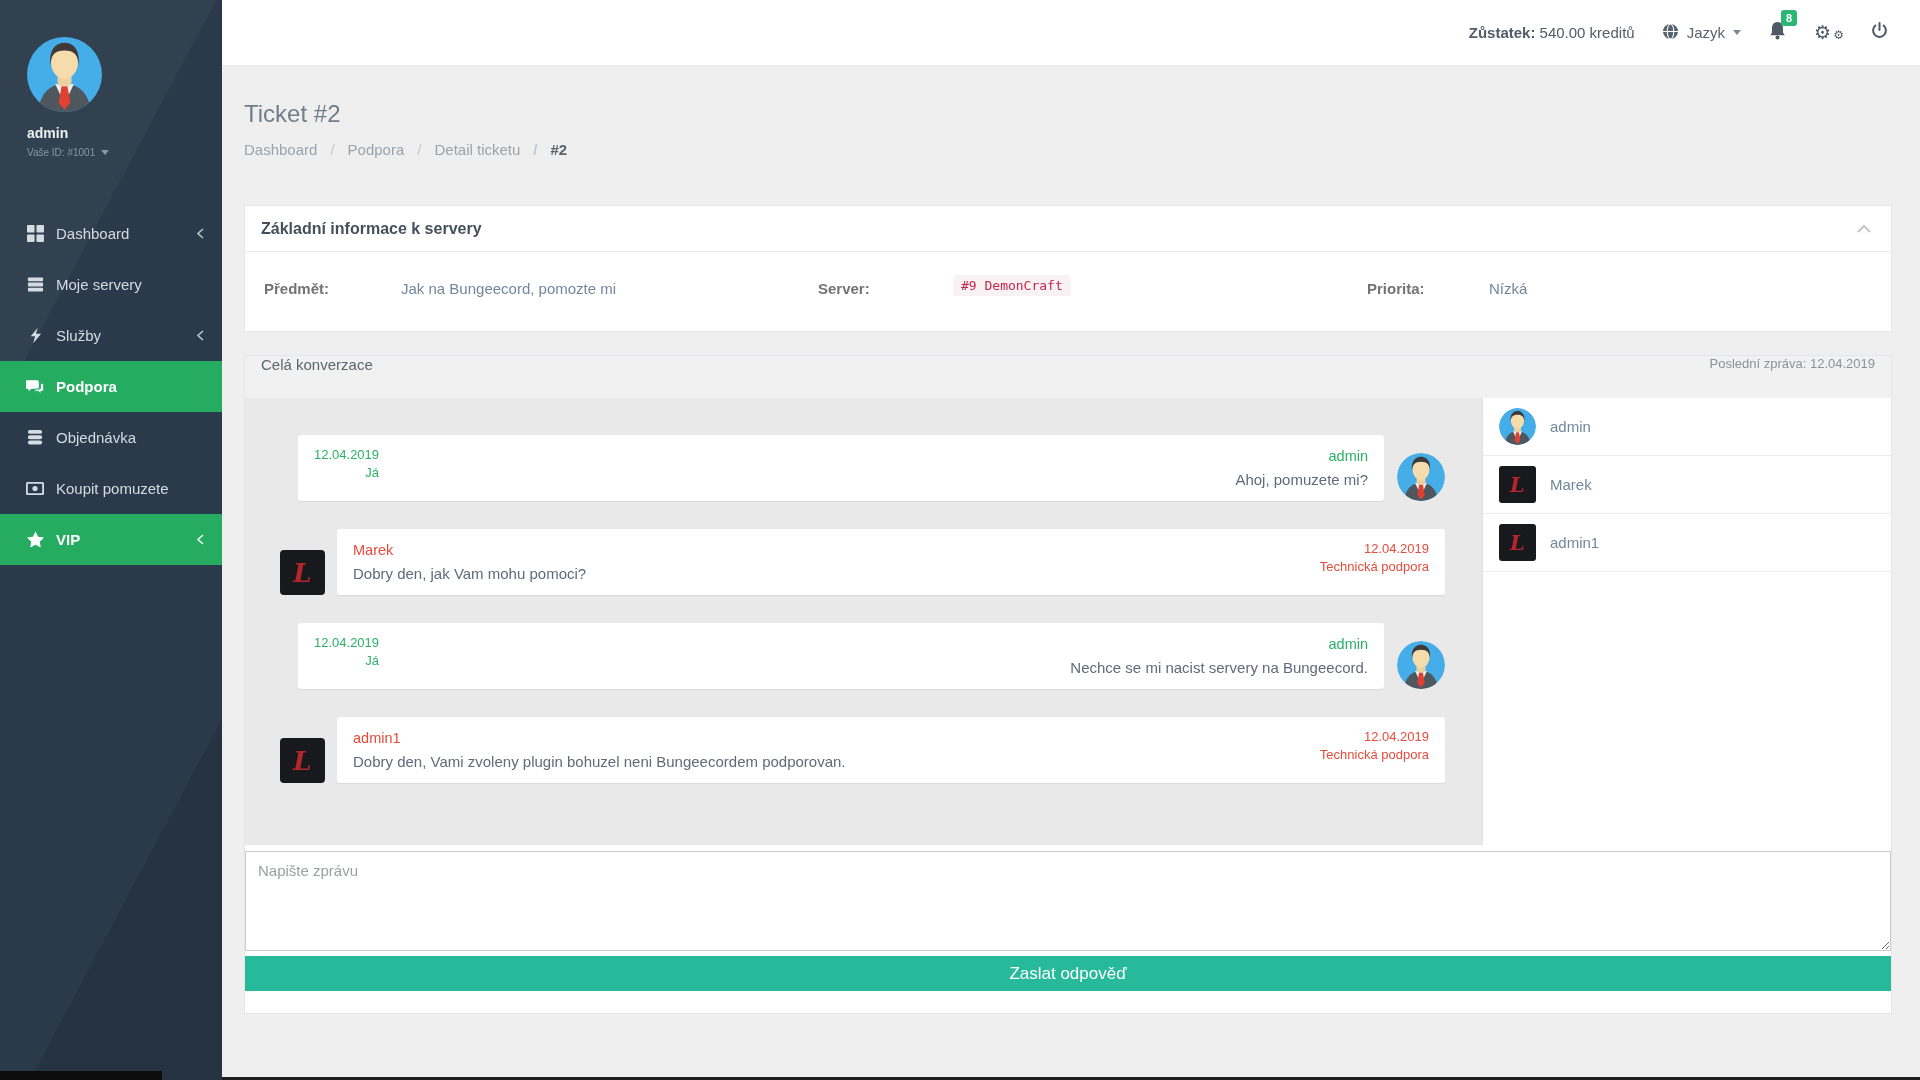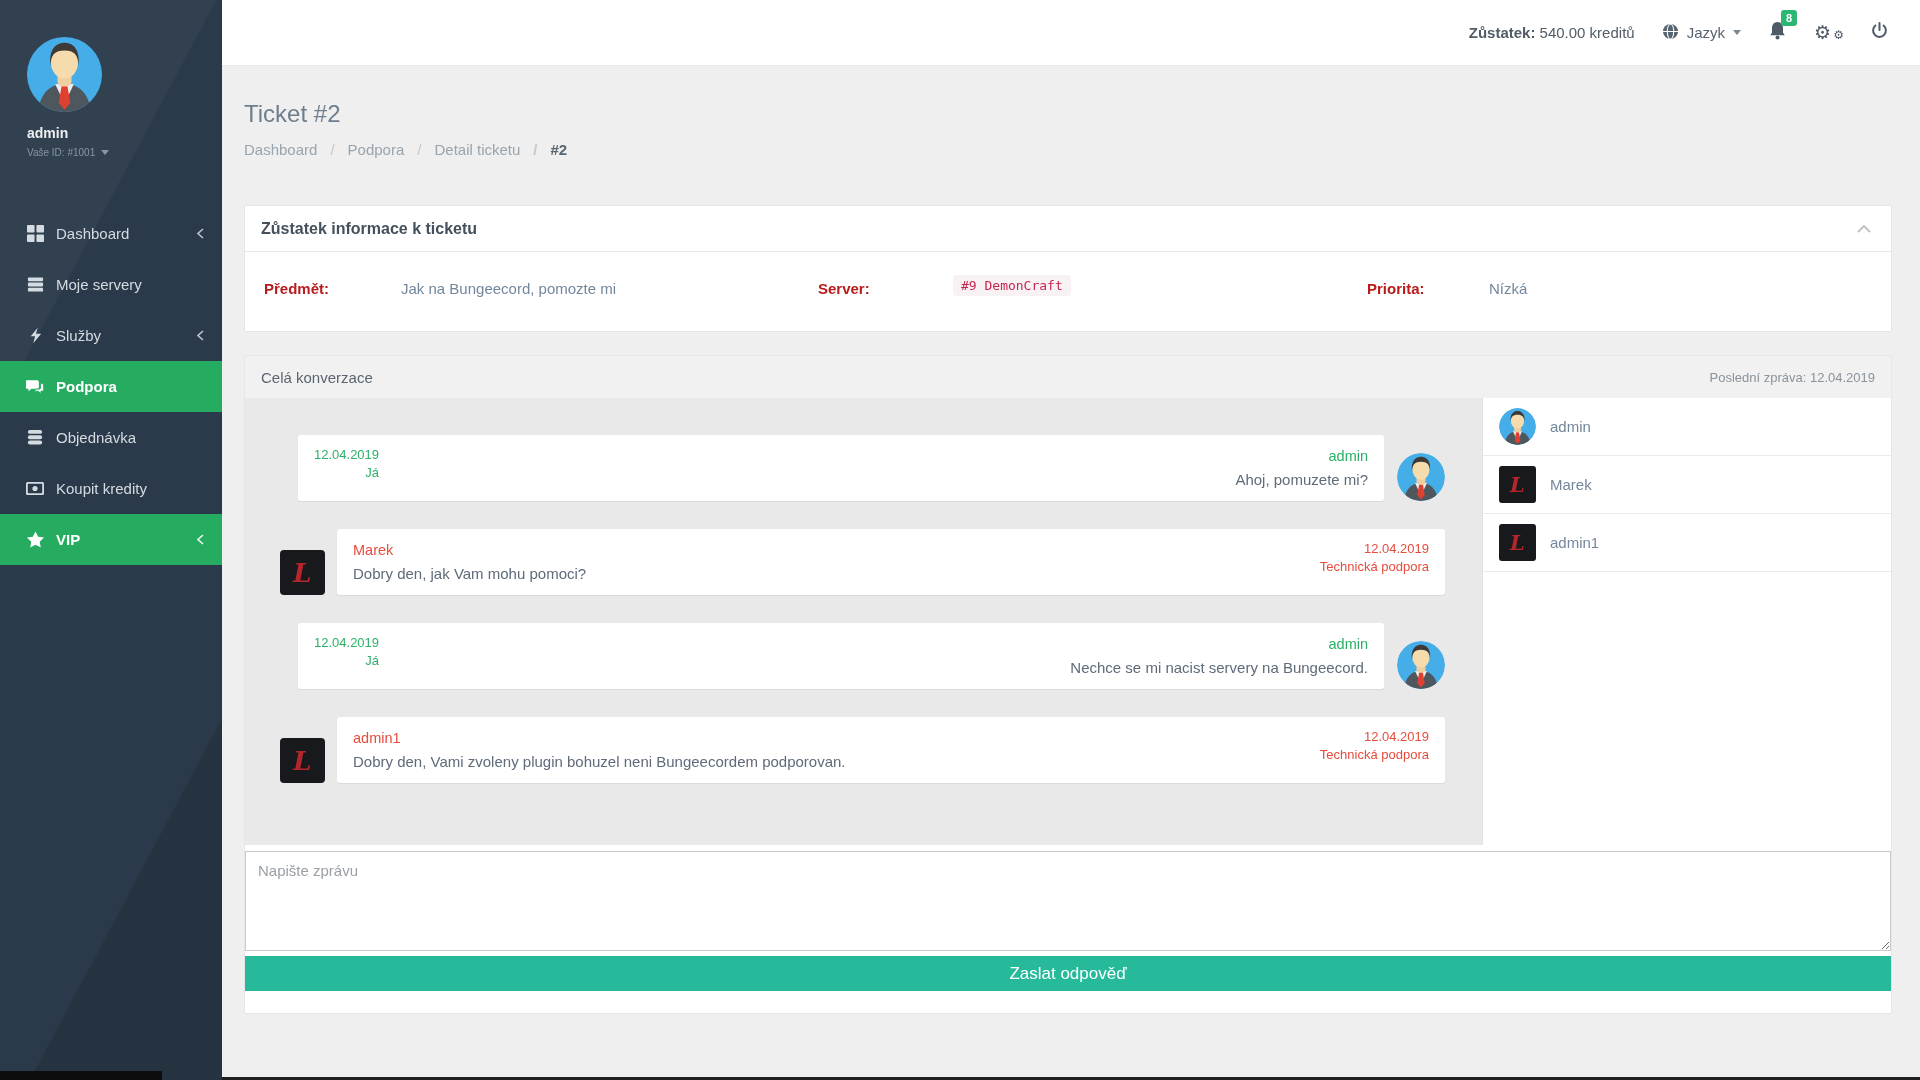--- a/index.html
+++ b/index.html
@@ -79,34 +79,34 @@
 
   
   .info-panel { margin-top:47px; }
   .info-header {
     height:46px; display:flex; align-items:center; justify-content:space-between;
     padding:0 16px; border-bottom:1px solid #E6E9ED;
   }
   .info-title { font-size:16px; font-weight:bold; color:#44505C; }
   .collapse-btn { display:flex; cursor:pointer; padding:4px; }
   .info-body { position:relative; height:79px; }
-  .f-label { position:absolute; top:28px; font-weight:bold; font-size:15px; color:#b91c1c; }
+  .f-label { position:absolute; top:28px; font-weight:bold; font-size:15px; color:#737373; }
   .f-value { position:absolute; top:28px; font-size:15px; color:#73879C; }
   .lbl-0 { left:19px; }  .val-0 { left:156px; }
   .lbl-1 { left:573px; } .val-1 { left:708px; top:24px; }
   .lbl-2 { left:1122px; }.val-2 { left:1244px; }
   .code-badge {
     font-family:"DejaVu Sans Mono", monospace; font-size:13px;
     color:#C7254E; background:#F9F2F4; padding:3px 8px; border-radius:4px;
   }
 
   
   .conv-panel { margin-top:23px; padding-bottom:22px; }
   .conv-header {
-    height:42px; background:#F1F1F1; display:flex; align-items:center;
+    height:42px; background:#F1F1F1; display:flex; align-items:flex-start;
     justify-content:space-between; padding:0 16px;
   }
   .conv-title { font-size:15px; color:#5A6570; }
   .conv-last { font-size:13px; color:#8A939C; }
   .conv-body { display:flex; height:447px; }
   .messages { flex:1; background:#E9E9E9; padding:37px 37px 0 35px; overflow:hidden; }
   .msg-row { display:flex; align-items:flex-end; margin-bottom:28px; }
   .msg-row.right { padding-left:18px; }
   .msg-card {
     background:#fff; flex:1; border-radius:3px; padding:11px 16px;
@@ -260,21 +260,21 @@
     </div>
 
     <div class="menu-item">
       <span class="mi-icon">
         <svg width="18" height="13" viewBox="0 0 18 13" fill="currentColor">
             <rect x="0" y="0" width="18" height="13" rx="1.5"></rect>
             <rect x="1.8" y="1.8" width="14.4" height="9.4" rx="0.8" fill="var(--bgc)"></rect>
             <circle cx="9" cy="6.5" r="2.6"></circle>
           </svg>
       </span>
-      <span class="mi-label">Koupit kredity</span>
+      <span class="mi-label">Koupit pomuzete</span>
     </div>
 
     <div class="menu-item active">
       <span class="mi-icon">
         <svg width="17" height="17" viewBox="0 0 18 18" fill="currentColor">
             <polygon points="9,0.5 11.8,6.2 18,7 13.5,11.3 14.6,17.5 9,14.5 3.4,17.5 4.5,11.3 0,7 6.2,6.2"></polygon>
           </svg>
       </span>
       <span class="mi-label">VIP</span>
       <span class="mi-chevron">
@@ -333,21 +333,21 @@
 
   <div class="breadcrumb">
     <span class="bc-item">Dashboard</span>
     <span class="bc-item">Podpora</span>
     <span class="bc-item">Detail ticketu</span>
     <span class="bc-item bc-current">#2</span>
   </div>
 
   <div class="panel info-panel">
     <div class="info-header">
-      <span class="info-title">Zůstatek informace k ticketu</span>
+      <span class="info-title">Základní informace k servery</span>
       <span class="collapse-btn">
         <svg width="14" height="8" viewBox="0 0 14 8" fill="none" stroke="#C3C3C3" stroke-width="2">
             <polyline points="1,7 7,1 13,7"></polyline>
           </svg>
       </span>
     </div>
     <div class="info-body">
       <span class="f-label lbl-0">Předmět:</span>
       <span class="f-value val-0">Jak na Bungeecord, pomozte mi</span>
       <span class="f-label lbl-1">Server:</span>

